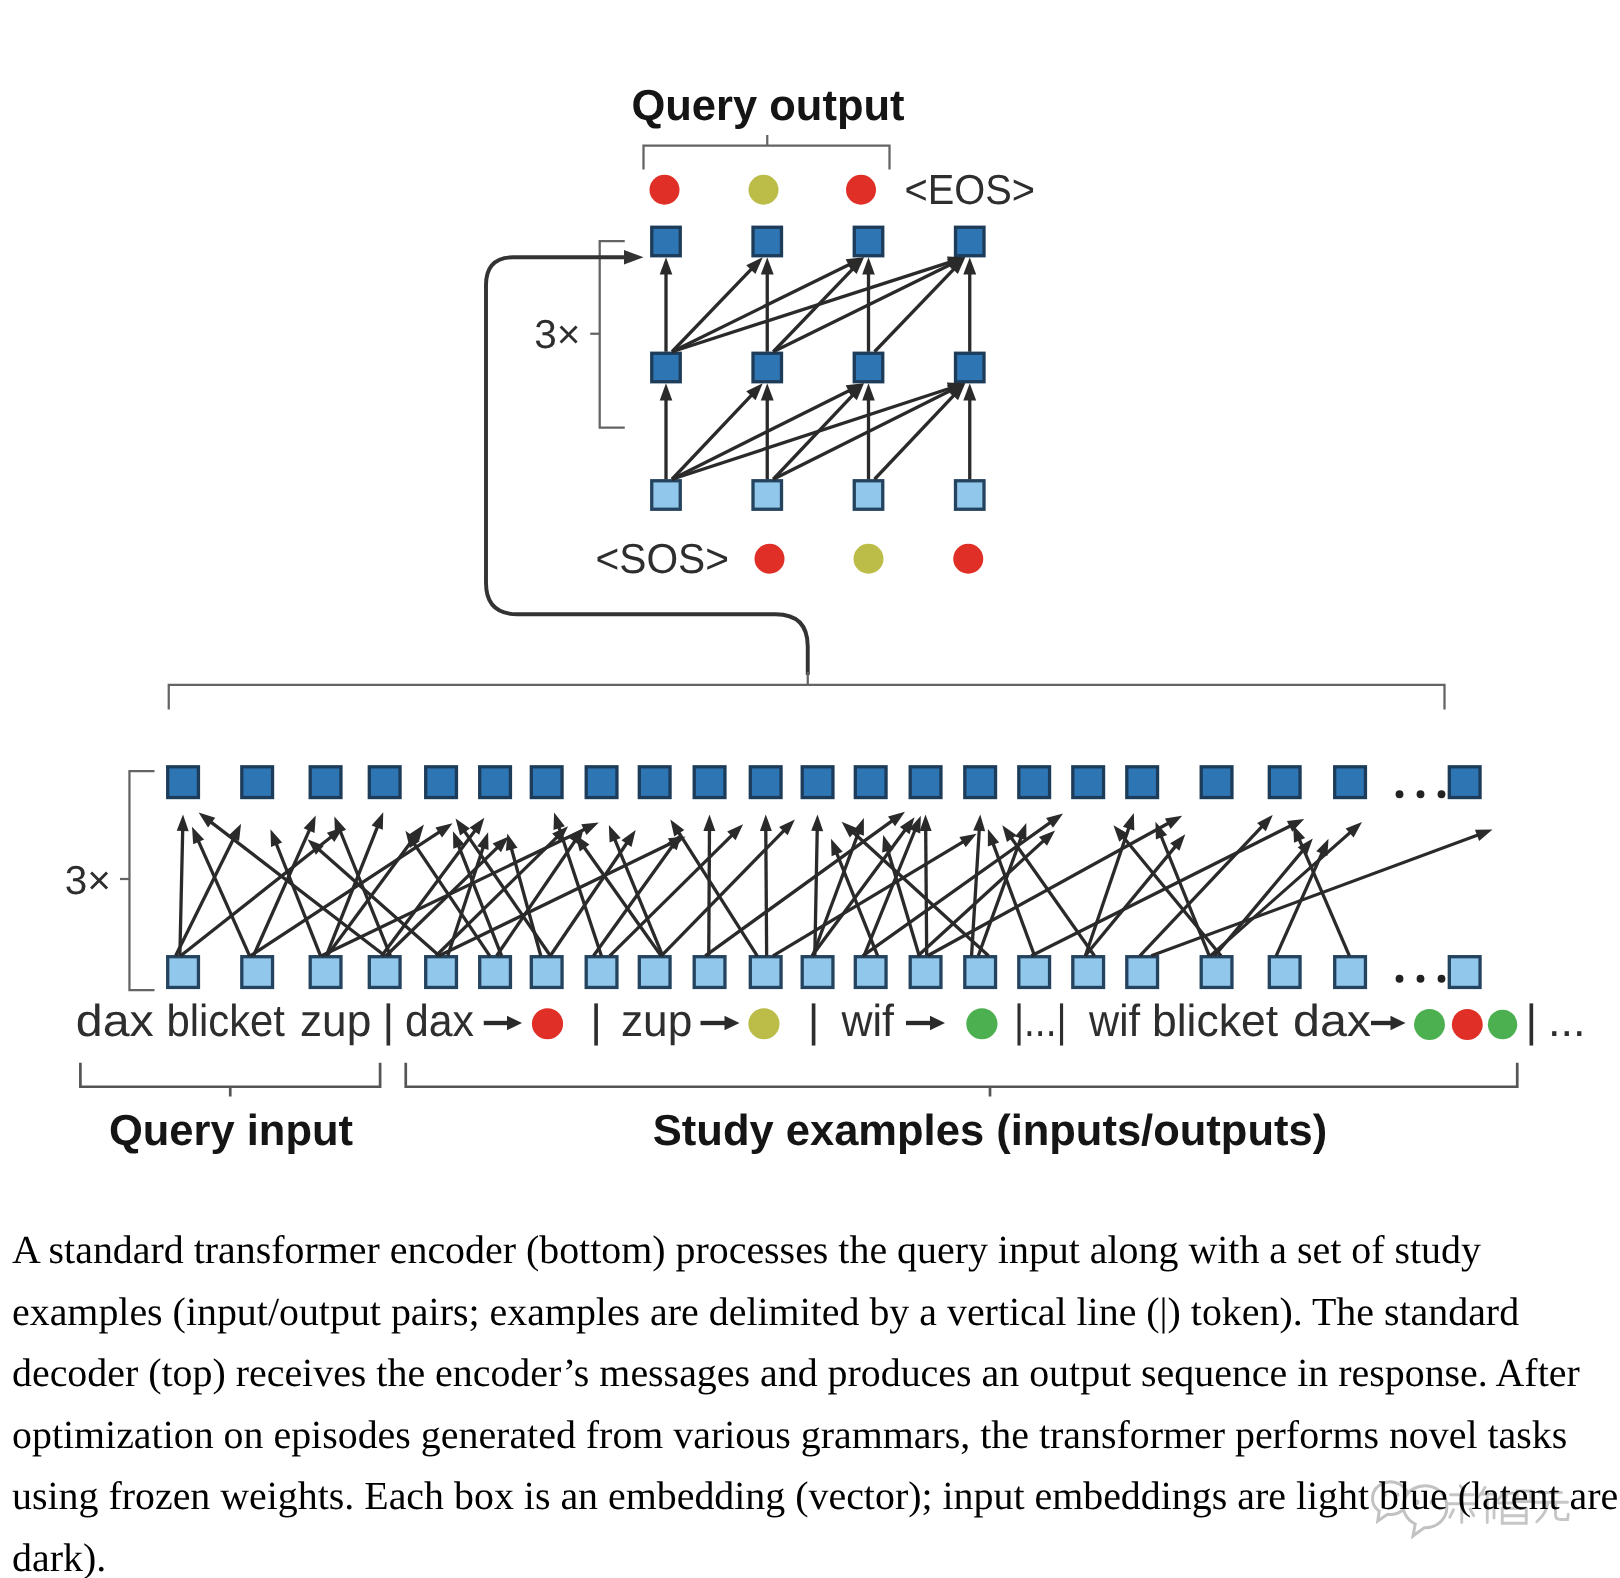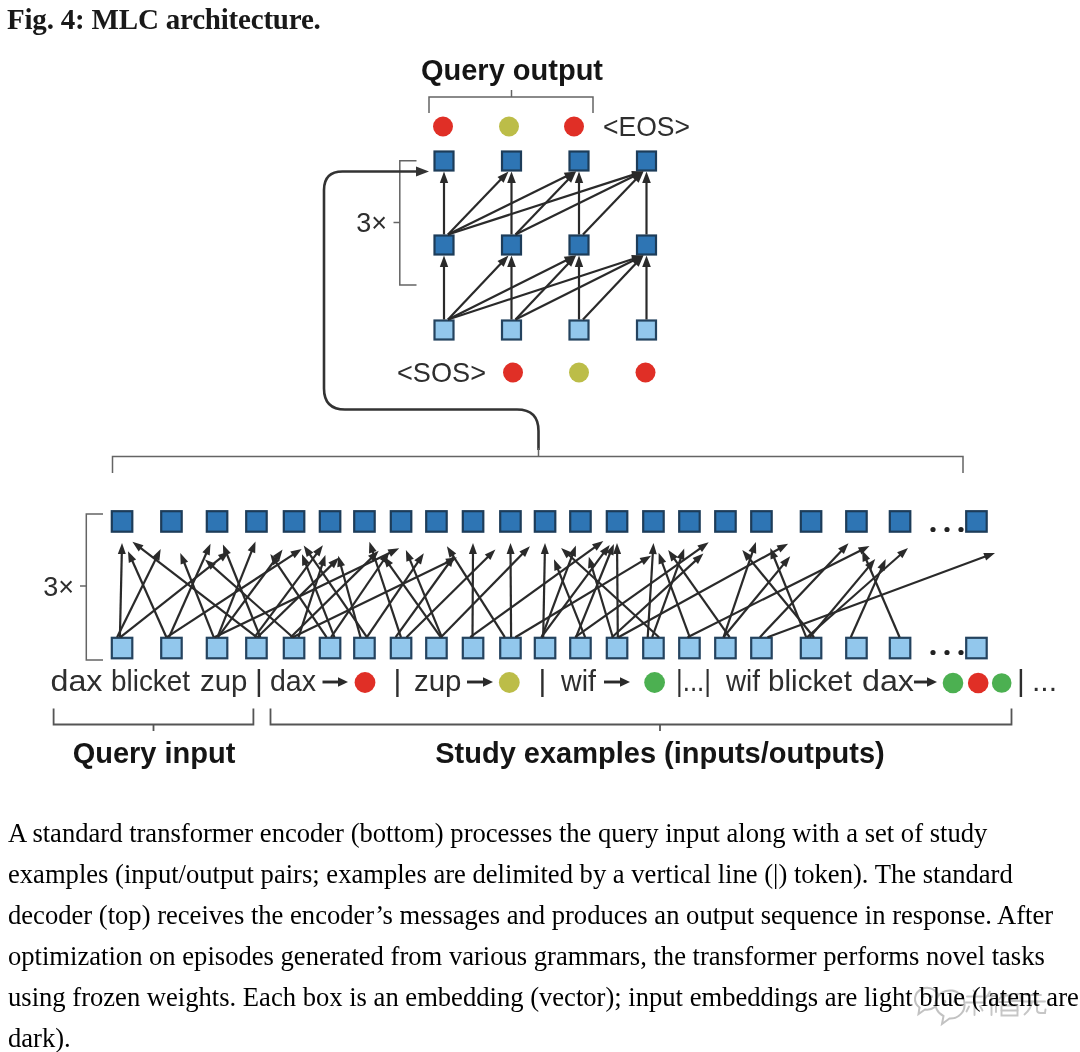--- a/index.html
+++ b/index.html
@@ -2,21 +2,20 @@
 <html><head><meta charset="utf-8">
 <style>
 html,body{margin:0;padding:0;background:#fff;}
 #page{position:relative;width:1080px;height:1052px;overflow:hidden;background:#fff;}
 #title{position:absolute;left:7px;top:3px;font:bold 29px "Liberation Serif",serif;color:#191919;letter-spacing:-0.2px;}
 #cap{position:absolute;left:8px;top:789px;font:26.6px "Liberation Serif",serif;color:#000000;line-height:41px;white-space:nowrap;margin-top:24px;}
 svg text{font-family:"Liberation Sans",sans-serif;}
 </style></head>
 <body>
 <div id="page">
-<div id="title">Fig. 4: MLC architecture.</div>
 <svg width="1080" height="1052" viewBox="0 0 1080 1052" style="position:absolute;left:0;top:0">
 <text x="512" y="80" font-size="29" font-weight="bold" fill="#151515" text-anchor="middle" font-family="Liberation Sans, sans-serif">Query output</text>
 <path d="M429,113 V97 H593 V113" fill="none" stroke="#646464" stroke-width="1.5"></path>
 <path d="M511.5,97 V90" fill="none" stroke="#646464" stroke-width="1.5"></path>
 <circle cx="443.0" cy="126.5" r="10.0" fill="#e02f26"></circle>
 <circle cx="509.0" cy="126.5" r="10.0" fill="#bcbd48"></circle>
 <circle cx="574.0" cy="126.5" r="10.0" fill="#e02f26"></circle>
 <text x="603" y="136" font-size="28" fill="#2e2e2e" textLength="87" lengthAdjust="spacingAndGlyphs" font-family="Liberation Sans, sans-serif">&lt;EOS&gt;</text>
 <rect x="434.5" y="151.5" width="19.0" height="19.0" fill="#2e75b4" stroke="#1d3c59" stroke-width="2.2"></rect>
 <rect x="502.0" y="151.5" width="19.0" height="19.0" fill="#2e75b4" stroke="#1d3c59" stroke-width="2.2"></rect>

